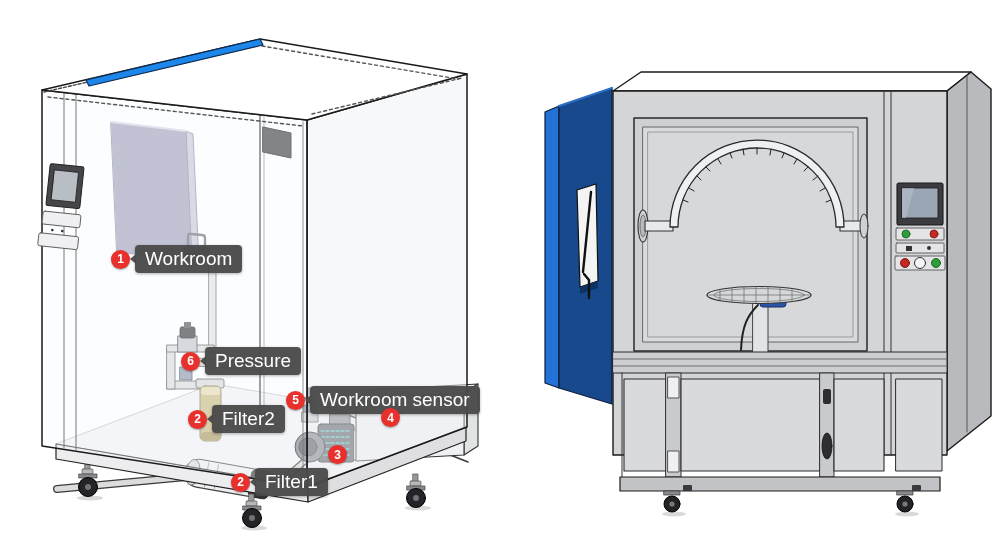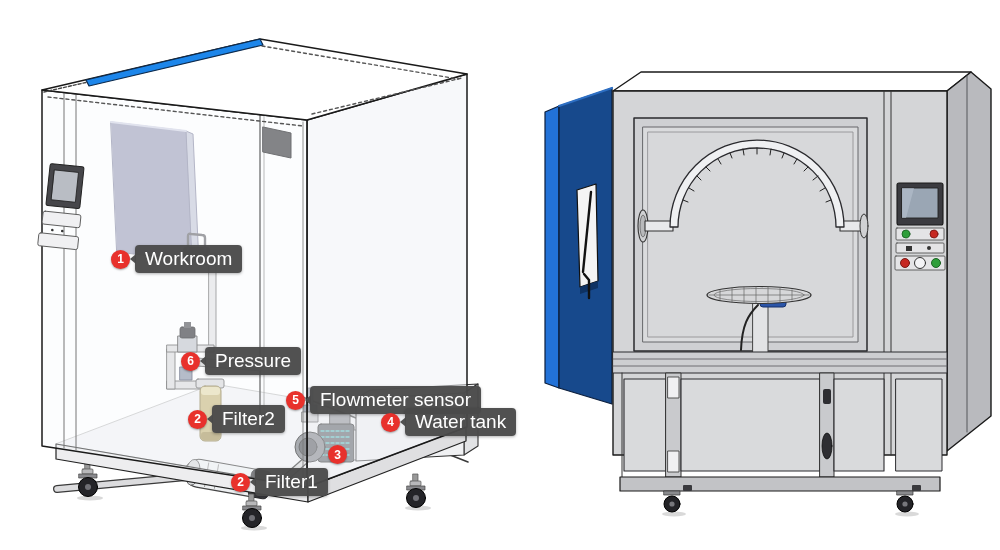--- a/index.html
+++ b/index.html
@@ -301,25 +301,24 @@
   <div class="callout" style="left: 181px; top: 347px;">
     <span class="badge">6</span>
     <span class="tag">Pressure</span>
   </div>
   <div class="callout" style="left: 188px; top: 405px;">
     <span class="badge">2</span>
     <span class="tag">Filter2</span>
   </div>
   <div class="callout" style="left: 286px; top: 386px;">
     <span class="badge">5</span>
-    <span class="tag">Flowmeter sensor</span>
+    <span class="tag">Workroom sensor</span>
   </div>
   <div class="callout" style="left: 381px; top: 408px;">
     <span class="badge">4</span>
-    <span class="tag">Water tank</span>
   </div>
   <div class="callout" style="left: 328px; top: 445px;">
     <span class="badge">3</span>
   </div>
   <div class="callout" style="left: 231px; top: 468px;">
     <span class="badge">2</span>
     <span class="tag">Filter1</span>
   </div>
 
 </div>

